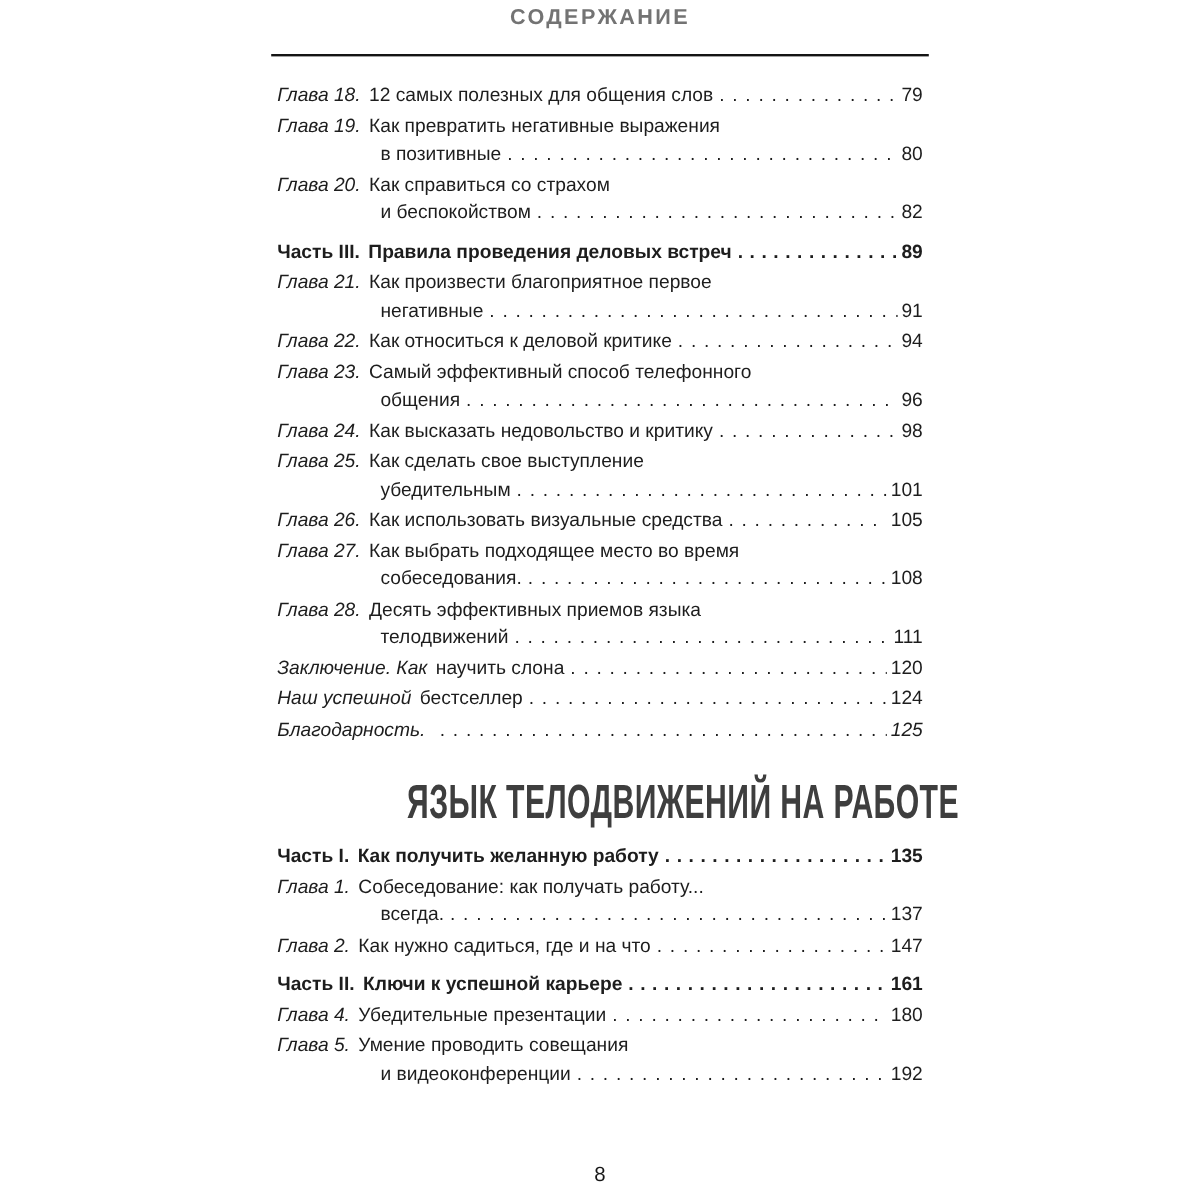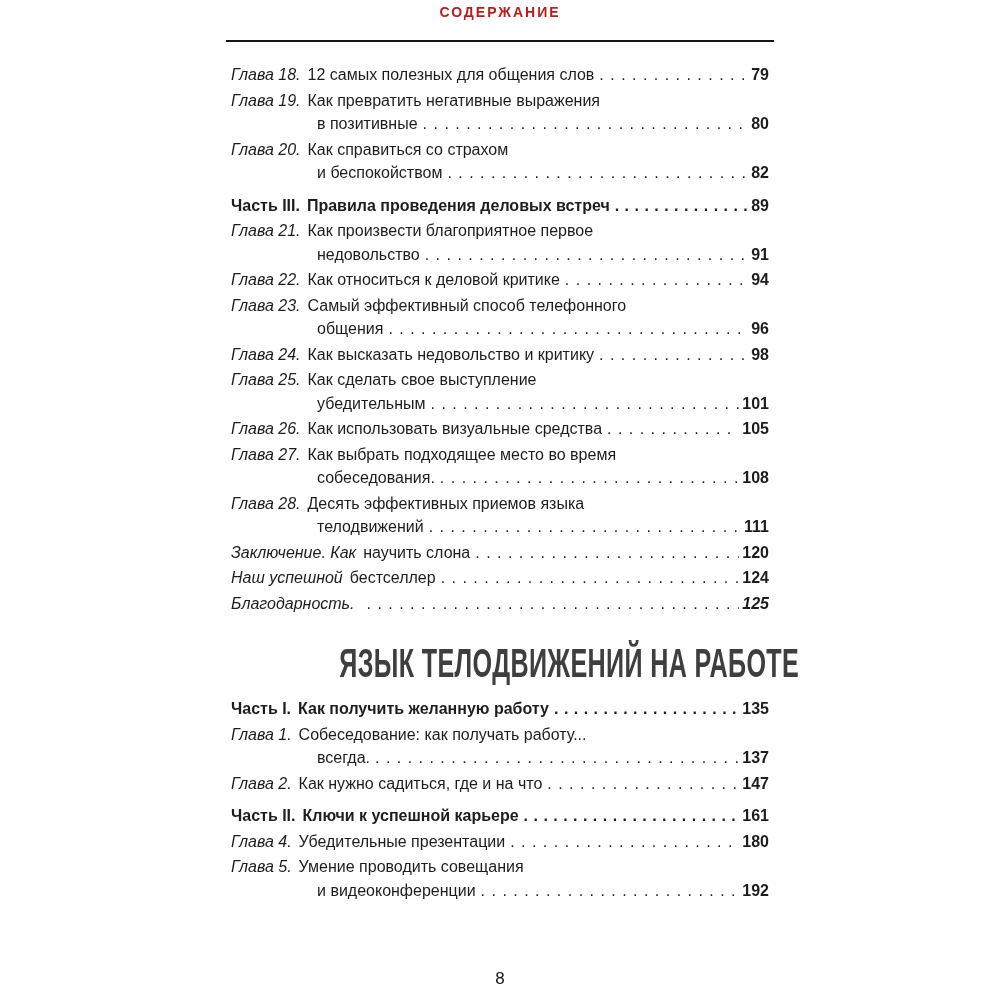--- a/index.html
+++ b/index.html
@@ -11,24 +11,24 @@
     position:relative;
     overflow:hidden;
   }
   .page-column{
     width:538px;
     margin:0 auto;
     padding-top:4px;
   }
   .running-head{
     text-align:center;
-    font-size:14px;
+    font-size:18px;
     font-weight:700;
     letter-spacing:2px;
-    color:#b91c1c;
+    color:#737373;
   }
   .head-rule{
     border:none;
     border-top:2px solid #141414;
     margin:20px -5px 0 -5px;
   }
   .toc-list{
     margin-top:21px;
     font-size:16px;
     line-height:23.5px;
@@ -46,21 +46,21 @@
     white-space:nowrap;
     text-align:right;
     margin:0 3px 0 5px;
     min-width:10px;
   }
   .dots::after{
     content:". . . . . . . . . . . . . . . . . . . . . . . . . . . . . . . . . . . . . . . . . . . . . . . . . . . . . . . . . . . . . . . .";
     letter-spacing:1px;
   }
   .part .dots::after{letter-spacing:0.5px;}
-  .page-num{white-space:nowrap;flex:0 0 auto;text-align:right;font-weight:bold;}
+  .page-num{white-space:nowrap;flex:0 0 auto;text-align:right;}
   .allitalic .label{font-style:italic;}
   .allitalic .page-num{font-style:italic;}
   .book-title{
     text-align:center;
     margin:29px 0 0 0;
     line-height:40px;
     height:42px;
   }
   .book-title-inner{
     display:inline-block;
@@ -129,21 +129,21 @@
           <span class="dots"></span>
           <span class="page-num">89</span>
         </div>
       </div>
       <div class="toc-row">
         <div class="line">
           <span class="label it">Глава 21.</span>
           <span class="title">Как произвести благоприятное первое</span>
         </div>
         <div class="line contline">
-          <span class="title">недовольство</span>
+          <span class="title">негативные</span>
           <span class="dots"></span>
           <span class="page-num">91</span>
         </div>
       </div>
       <div class="toc-row">
         <div class="line">
           <span class="label it">Глава 22.</span>
           <span class="title">Как относиться к деловой критике</span>
           <span class="dots"></span>
           <span class="page-num">94</span>

